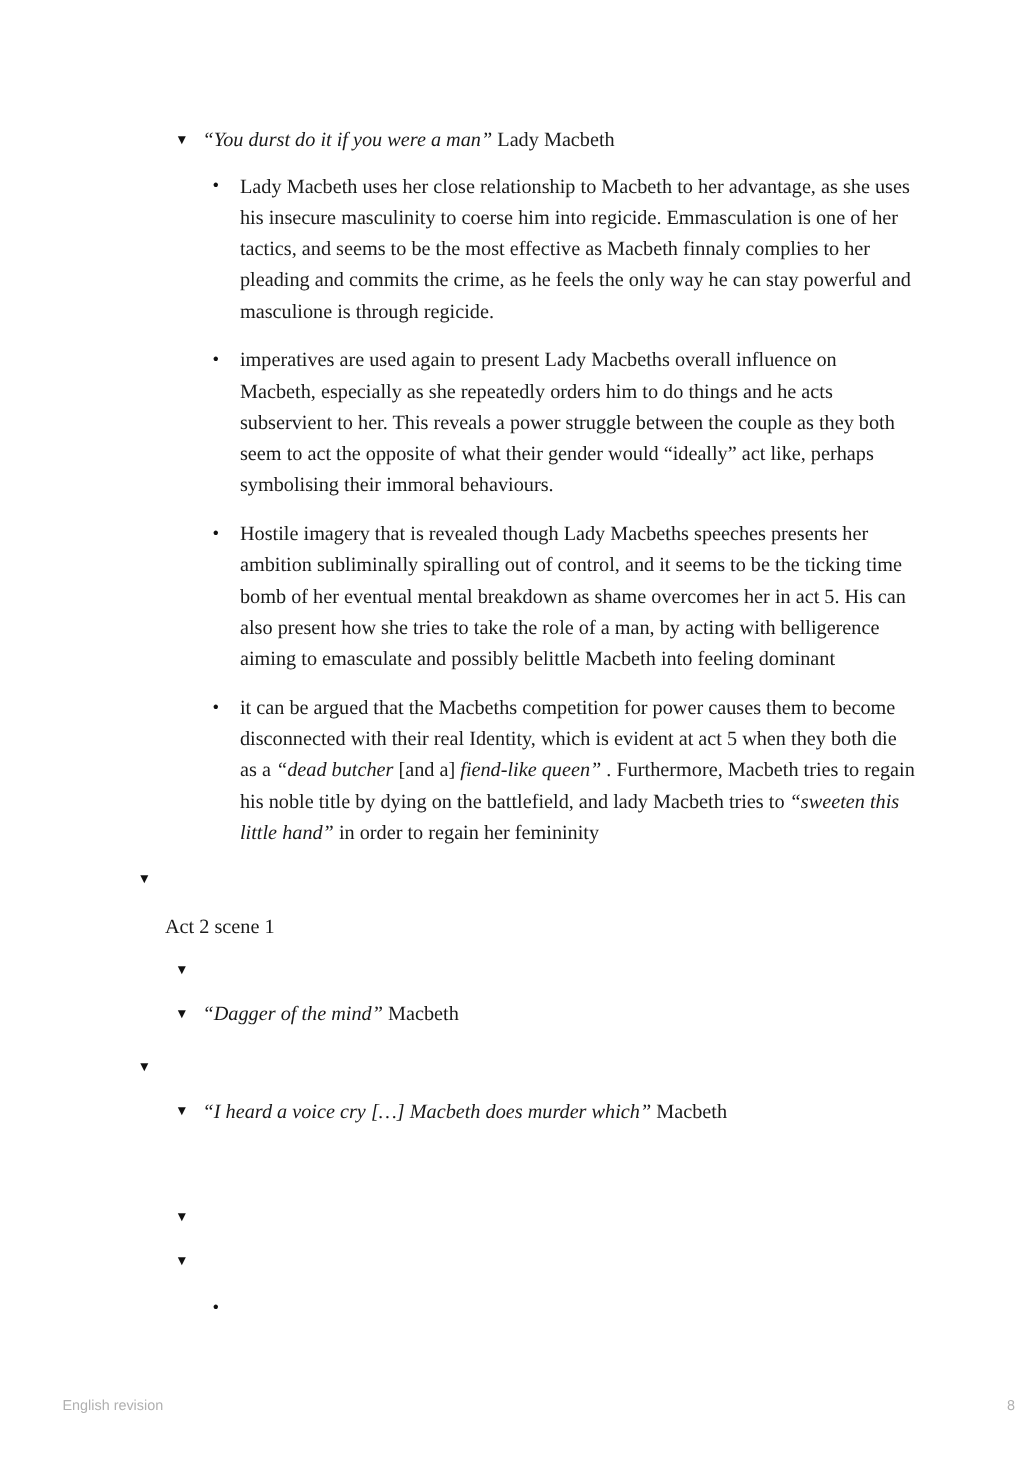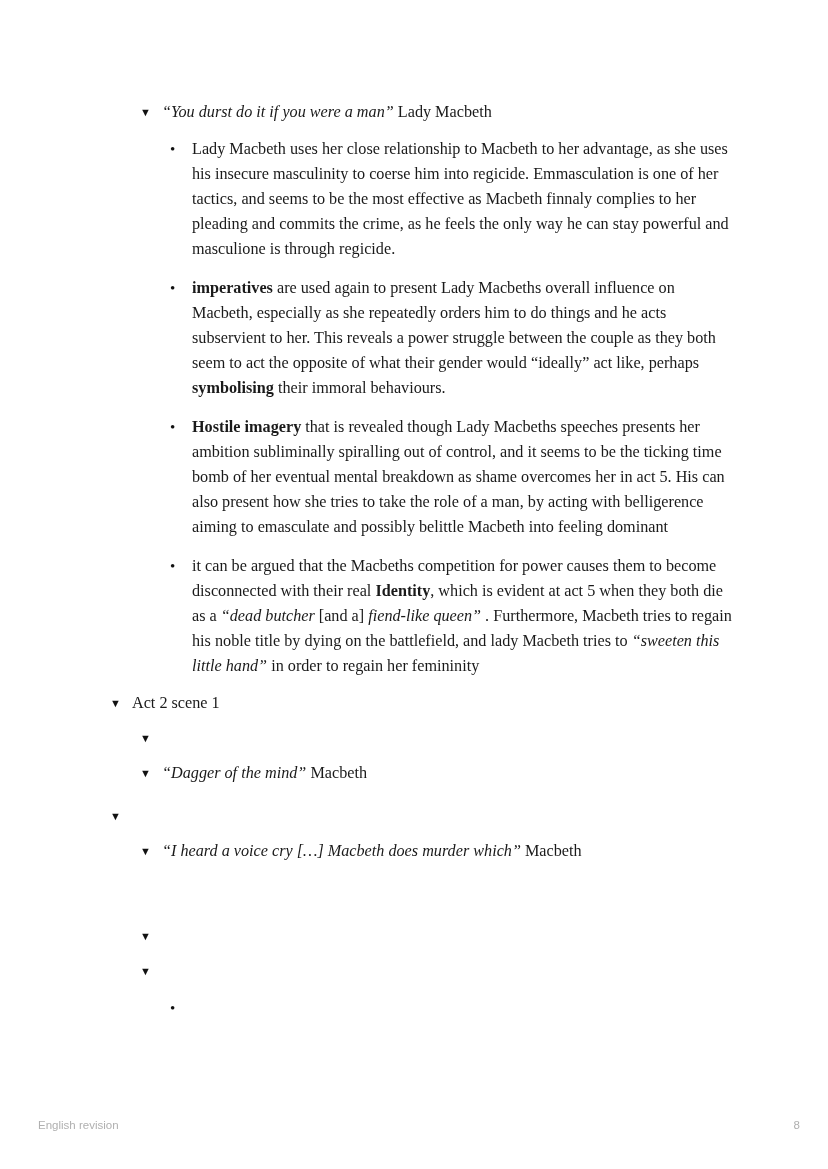--- a/index.html
+++ b/index.html
@@ -58,42 +58,42 @@
   }
 
   .txt {
     flex: 1 1 auto;
     display: block;
   }
 
   
   
   .lvl-act { padding-left: 110px; }
-  .lvl-act .txt { padding-left: 4px; }
+  .lvl-act .txt { padding-left: 4px; margin-top: 38px; }
 
   
   .lvl-quote { padding-left: 140px; }
   .lvl-quote .txt { padding-left: 4px; }
 
   
   .lvl-bullet { padding-left: 170px; padding-right: 96px; }
   .lvl-bullet .txt { padding-left: 4px; }
   .sp-before-10 { margin-top: 10px; }
   .sp-before-12 { margin-top: 12px; }
   .sp-before-14 { margin-top: 14px; }
   .sp-before-18 { margin-top: 18px; }
   .sp-before-60 { margin-top: 60px; }
 
   i.q { font-style: italic; }
-  b.st { font-weight: bold; text-align: center; }
+  b.st { font-weight: normal; text-align: center; }
 
   
   .footer {
     position: absolute;
-    left: 0;
+    left: 12px;
     top: 1113px;
     width: 664px;
     height: 24px;
     padding-left: 46px;
   }
   .footer-left, .footer-right {
     position: absolute;
     font-family: "Liberation Sans", "DejaVu Sans", sans-serif;
     font-size: 11.5px;
     color: #b0b0b0;

